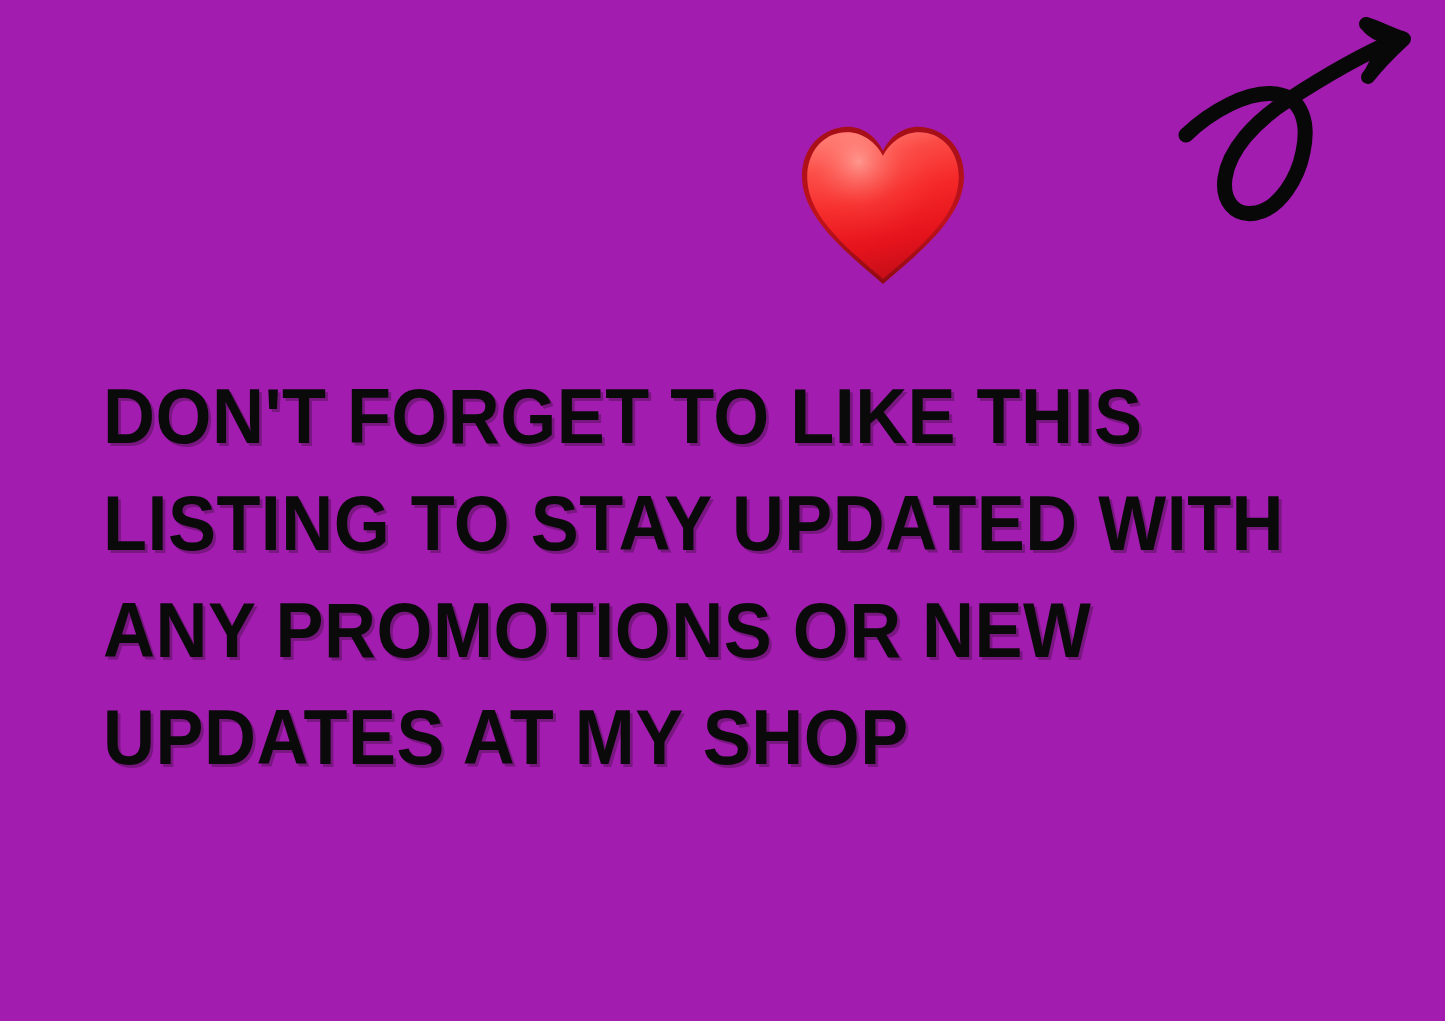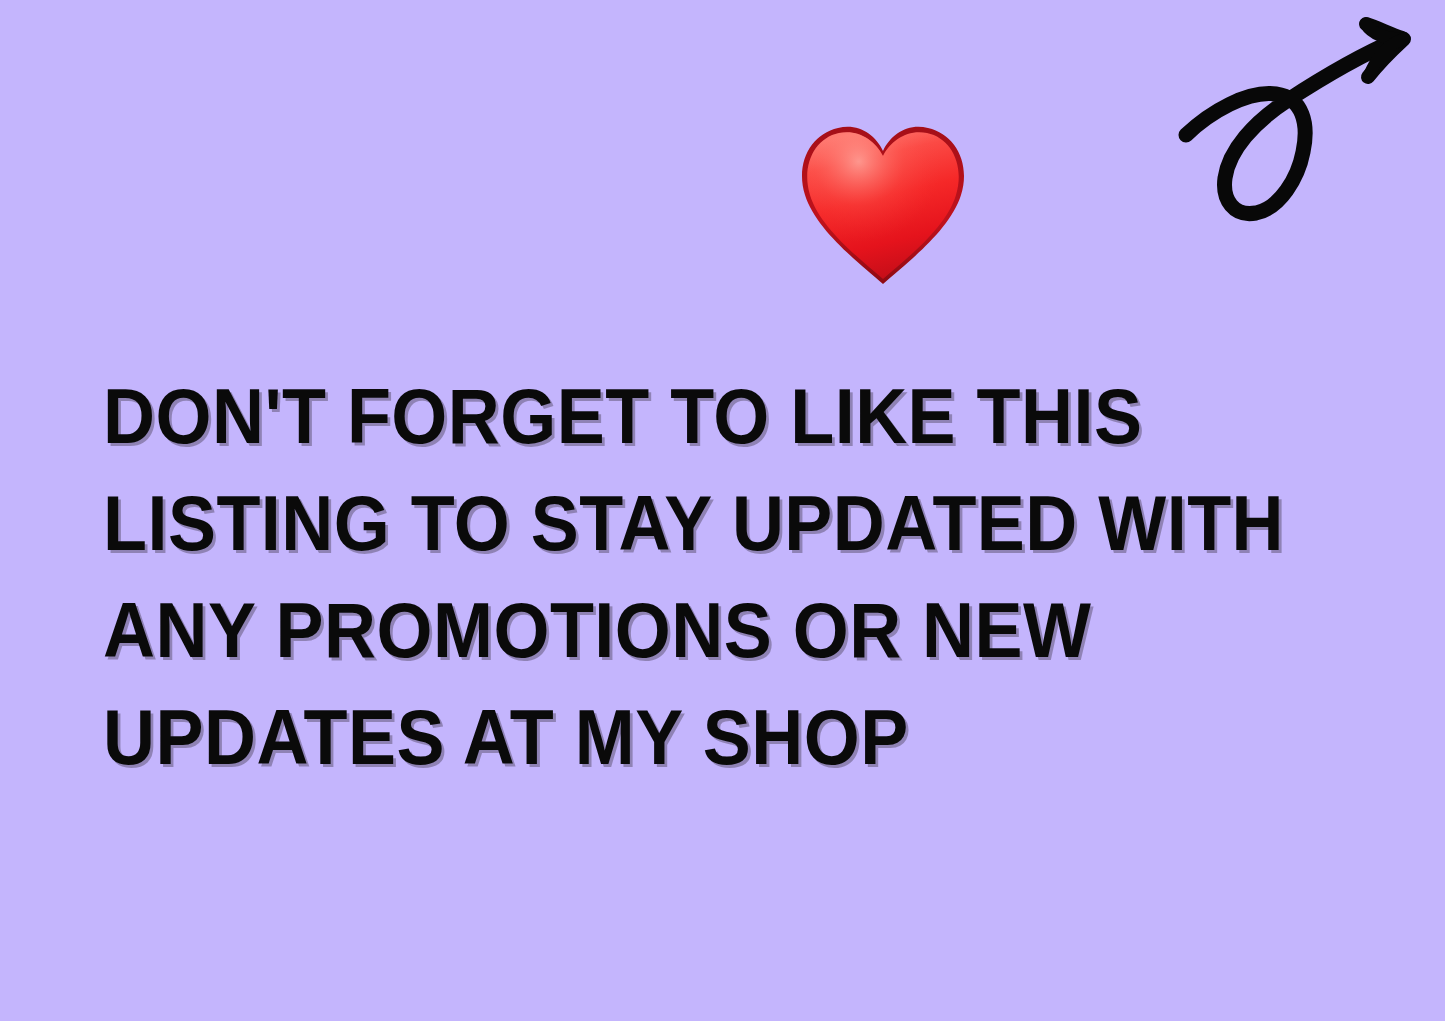--- a/index.html
+++ b/index.html
@@ -67,21 +67,21 @@
     color: #0a0a0a;
     white-space: nowrap;
     text-shadow: 3px 3px 0 rgba(20, 12, 18, 0.30);
     transform: scaleX(0.935);
     transform-origin: left center;
   }
 </style>
 </head>
 <body>
 
-<div id="canvas" style="width: 1445px; height: 1021px; background: #c4b5fd;">
+<div id="canvas" style="width: 1445px; height: 1021px; background: #a21caf;">
 
   <div id="heart-emoji">
     <svg viewBox="0 0 170 166" xmlns="http://www.w3.org/2000/svg">
       <defs>
         <linearGradient id="heartGrad" x1="0.35" y1="0" x2="0.6" y2="1">
           <stop offset="0%" stop-color="#ff7a72"></stop>
           <stop offset="18%" stop-color="#fb4a45"></stop>
           <stop offset="45%" stop-color="#f52828"></stop>
           <stop offset="75%" stop-color="#e5131c"></stop>
           <stop offset="100%" stop-color="#c30d18"></stop>

